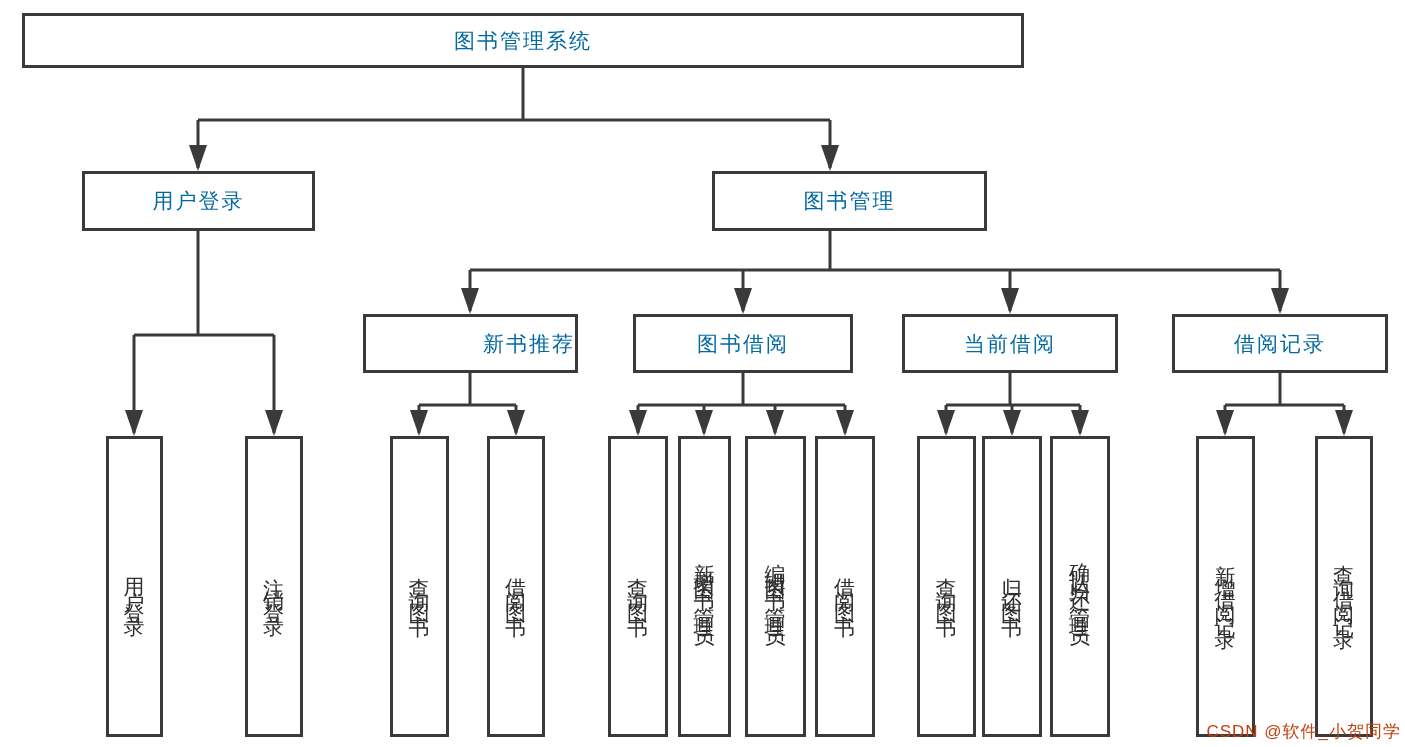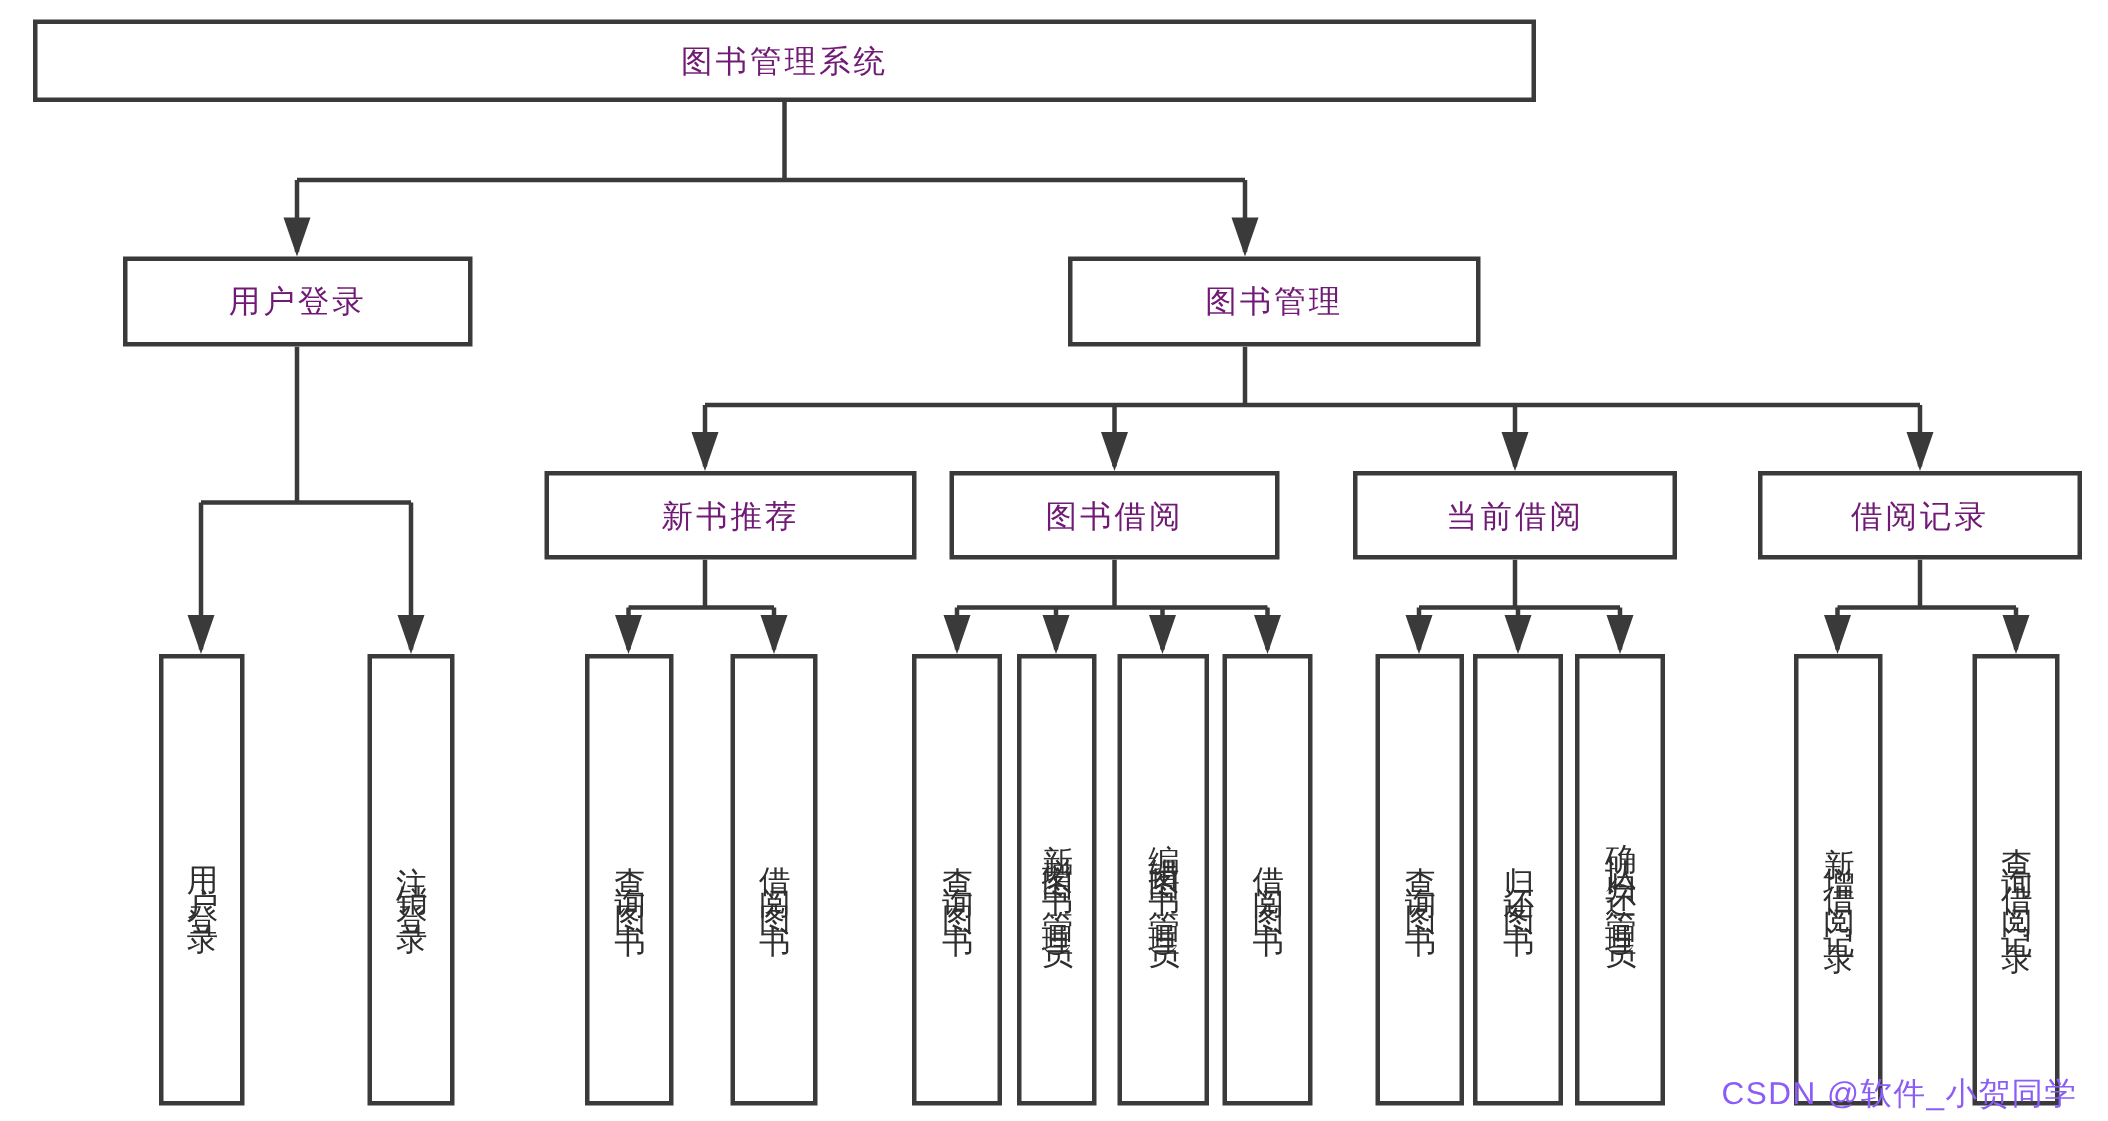--- a/index.html
+++ b/index.html
@@ -10,44 +10,44 @@
     background:#ffffff;
     overflow:hidden;
   }
   svg.wires{position:absolute;left:0;top:0;pointer-events:none;}
   .node{
     position:absolute;
     box-sizing:border-box;
     border:3px solid #3a3a3a;
     background:#ffffff;
     display:flex;align-items:center;justify-content:center;
-    font-size:21px;color:#701a75;letter-spacing:2px;
+    font-size:21px;color:#0369a1;letter-spacing:2px;
     white-space:nowrap;
   }
   .leaf{
     position:absolute;
     box-sizing:border-box;
     border:3px solid #3a3a3a;
     background:#ffffff;
     top:436px;height:301px;
     display:flex;align-items:center;justify-content:center;
   }
   .leaf .vtext{
     writing-mode:vertical-rl;
     text-orientation:mixed;
     font-size:21px;color:#2e2e2e;
     letter-spacing:13px;
     line-height:1;
   }
   .leaf .vtext.tight{letter-spacing:9px;}
   .watermark{
     position:absolute;
-    right:20px;bottom:4px;
-    font-size:21px;
-    color:#8b5cf6;
+    right:4px;bottom:4px;
+    font-size:17px;
+    color:#c2410c;
     letter-spacing:1px;
     z-index:5;
   }
 </style>
 </head>
 <body>
 
 <div class="canvas">
 
   <svg class="wires" width="1405" height="747" viewBox="0 0 1405 747">
@@ -120,21 +120,21 @@
     <span>图书管理系统</span>
   </div>
 
   <div class="node" style="left:82px;top:171px;width:233px;height:60px;">
     <span>用户登录</span>
   </div>
   <div class="node" style="left:712px;top:171px;width:275px;height:60px;">
     <span>图书管理</span>
   </div>
 
-  <div class="node" style="left:363px;top:314px;width:248px;height:59px;">
+  <div class="node" style="left:363px;top:314px;width:215px;height:59px;justify-content:flex-end;">
     <span>新书推荐</span>
   </div>
   <div class="node" style="left:633px;top:314px;width:220px;height:59px;">
     <span>图书借阅</span>
   </div>
   <div class="node" style="left:1172px;top:314px;width:216px;height:59px;">
     <span>借阅记录</span>
   </div>
   <div class="node" style="left:902px;top:314px;width:216px;height:59px;">
     <span>当前借阅</span>

